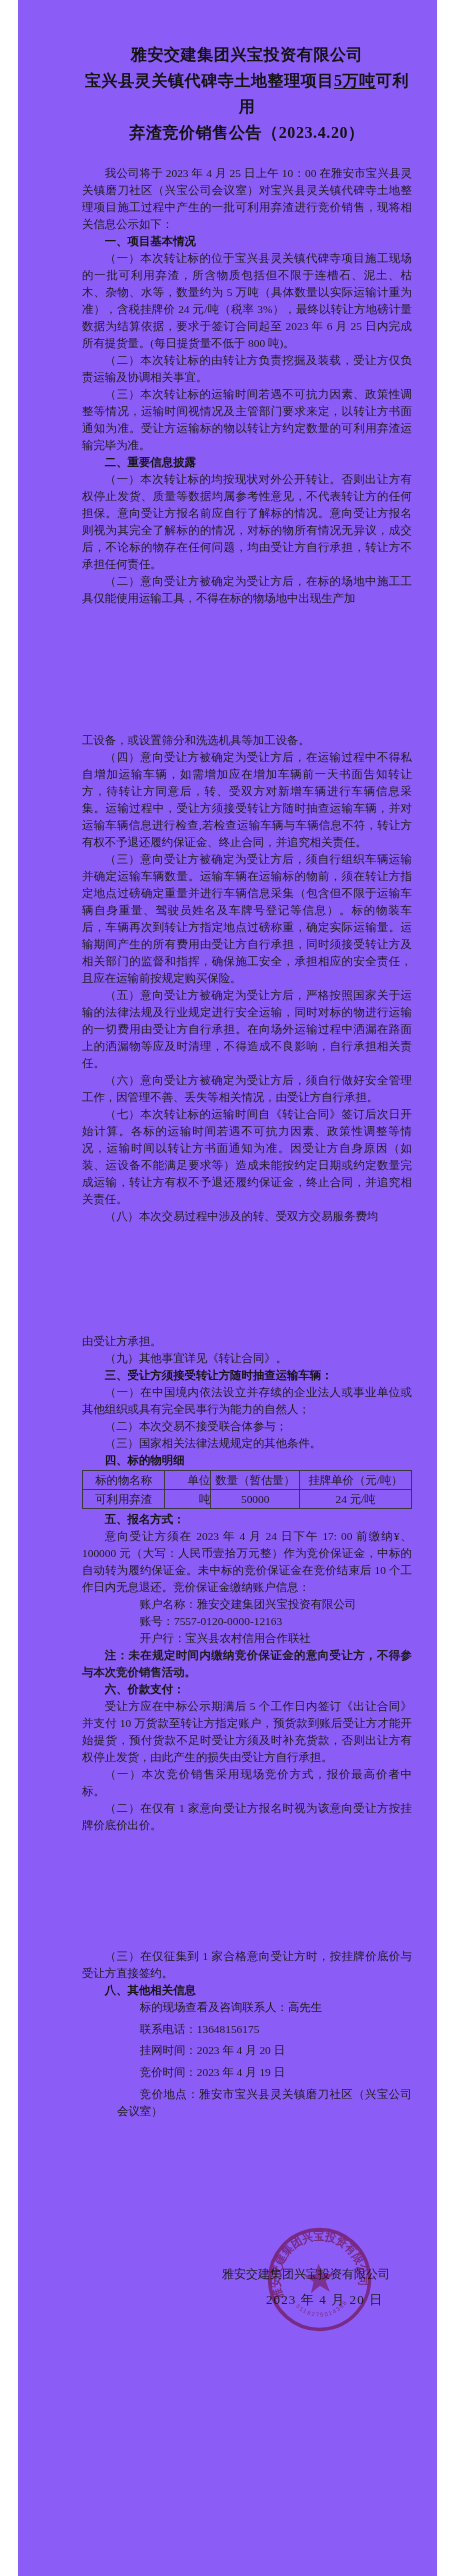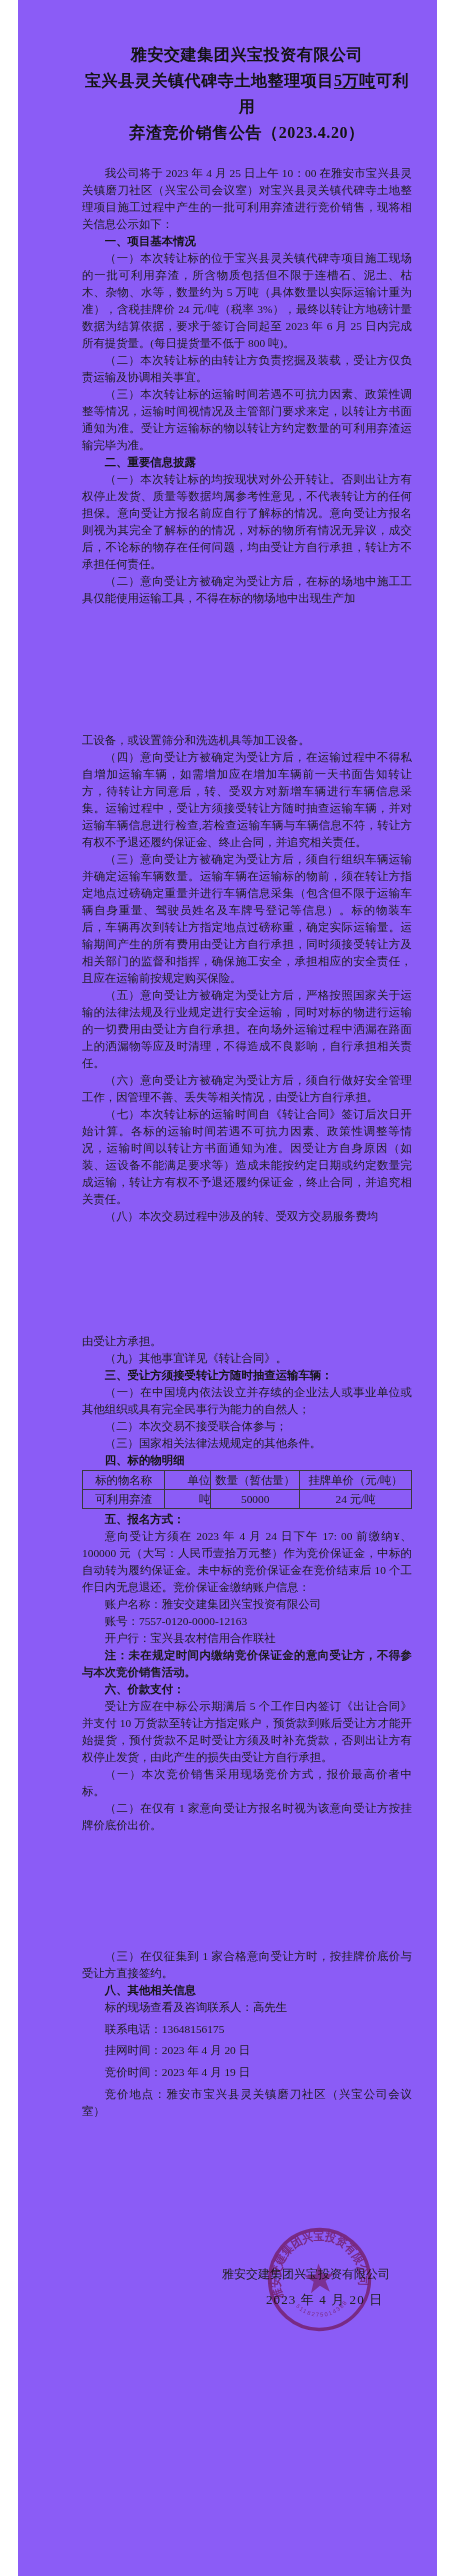--- a/index.html
+++ b/index.html
@@ -49,21 +49,21 @@
     font-weight:normal;
     text-align:center;
     height:17.7px;
     padding:0 0;
     line-height:15px;
   }
   table.lots th:nth-child(1), table.lots td:nth-child(1){width:25%;}
   table.lots th:nth-child(2), table.lots td:nth-child(2){width:14%;text-align:right;}
   table.lots th:nth-child(3), table.lots td:nth-child(3){width:27%;}
   table.lots th:nth-child(4), table.lots td:nth-child(4){width:34%;text-align:center;}
-  .info-line{ text-indent:2em; }
+  .info-line{ text-indent:2em;margin-left:35px; }
   .sp{ margin-top:4.6px; }
   .sign-company{
     position:absolute;left:204px;top:2266px;
     font-size:12px;line-height:17px;color:#222;
     white-space:nowrap;
   }
   .sign-date{
     position:absolute;left:248px;top:2291px;
     font-size:13px;line-height:17px;color:#222;
     white-space:nowrap;letter-spacing:1.1px;

